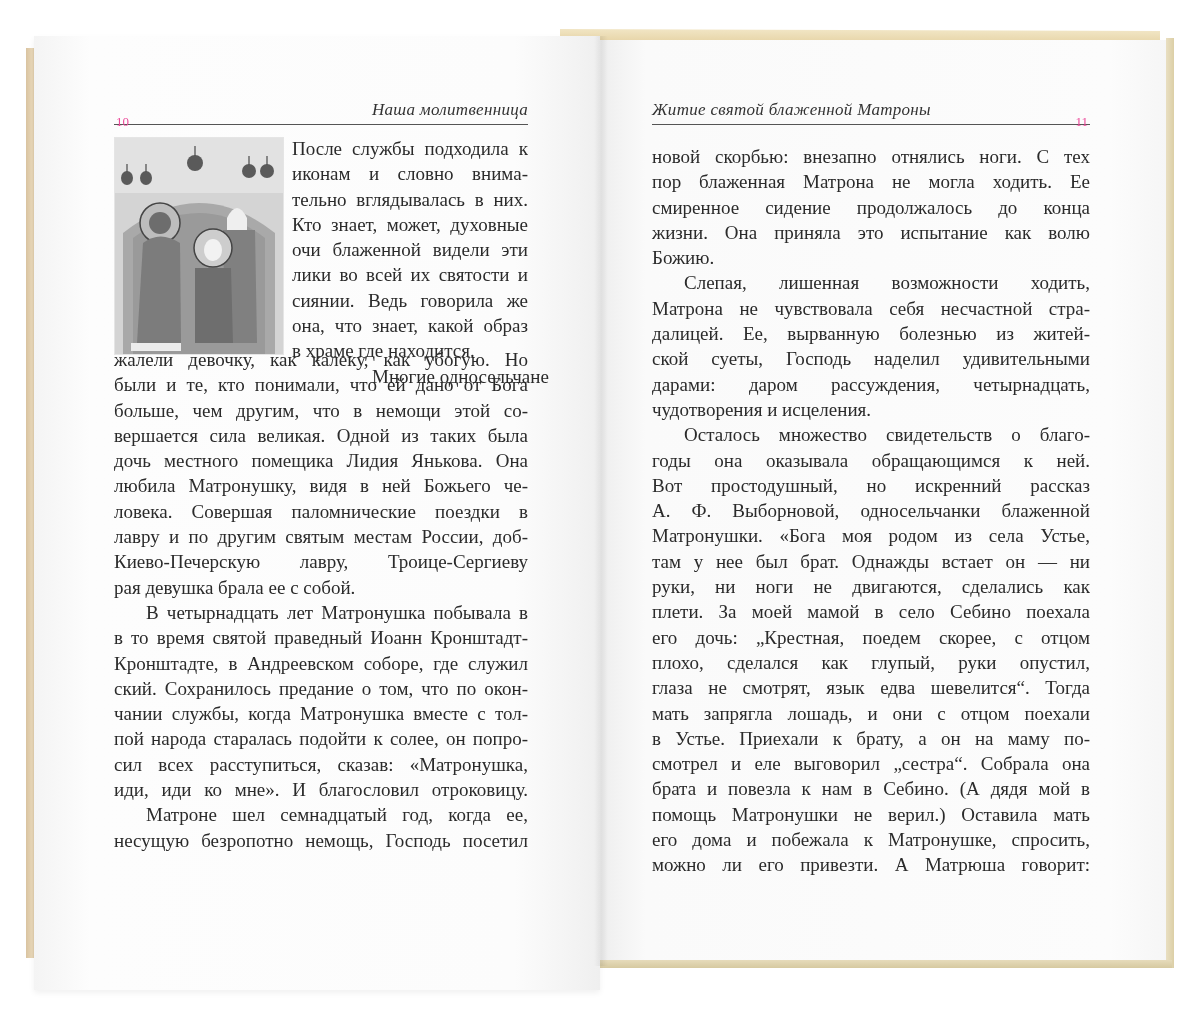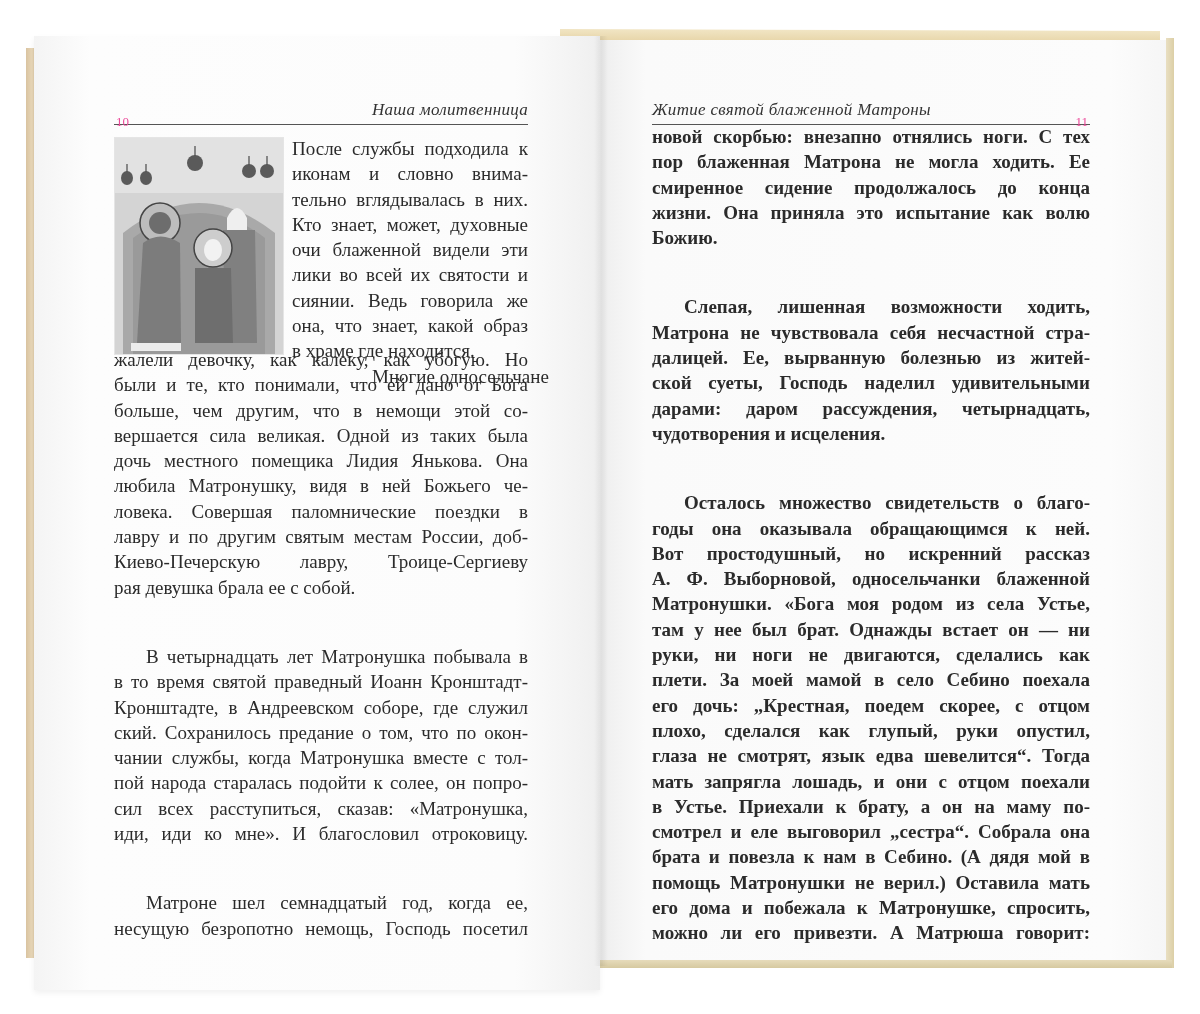--- a/index.html
+++ b/index.html
@@ -99,25 +99,25 @@
       color: #2b2b2b;
     }
     .column .line {
       display: block;
       white-space: nowrap;
       text-align: justify;
       text-align-last: justify;
       height: 25.3px;
     }
     .column .line.last { text-align-last: left; }
-    .column .line.indent { padding-left: 32px; margin-top: 44px; }
+    .column .line.indent { padding-left: 32px; }
 
     .col-left-wrap { left: 292px; top: 136px; width: 236px; }
     .col-left { left: 114px; top: 347px; width: 414px; }
-    .col-right { left: 652px; top: 124px; width: 438px; font-weight: bold; }
+    .col-right { left: 652px; top: 144px; width: 438px; }
 
     .col-left-wrap .line.indent-big { padding-left: 80px; }
 
     
     .icon-image {
       position: absolute;
       left: 114px; top: 137px;
       width: 168px; height: 216px;
       background: #d8d8d8;
       overflow: hidden;

